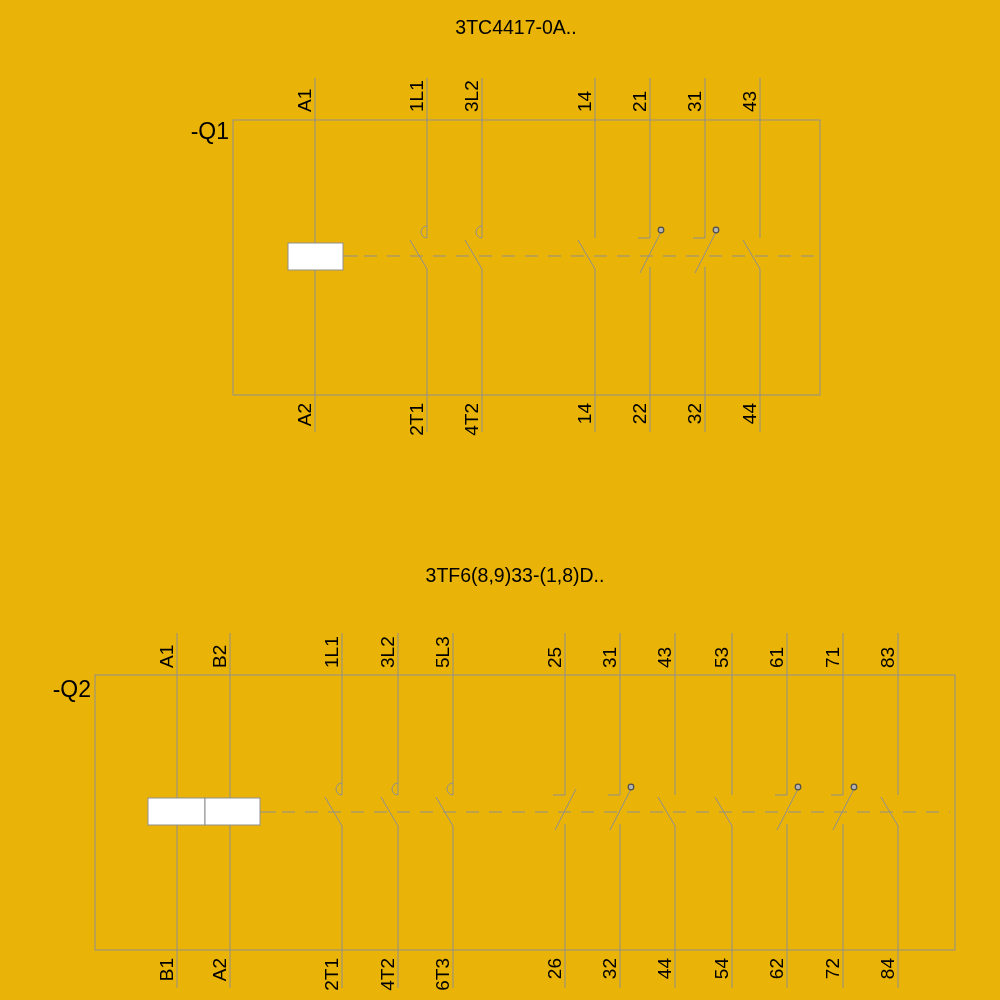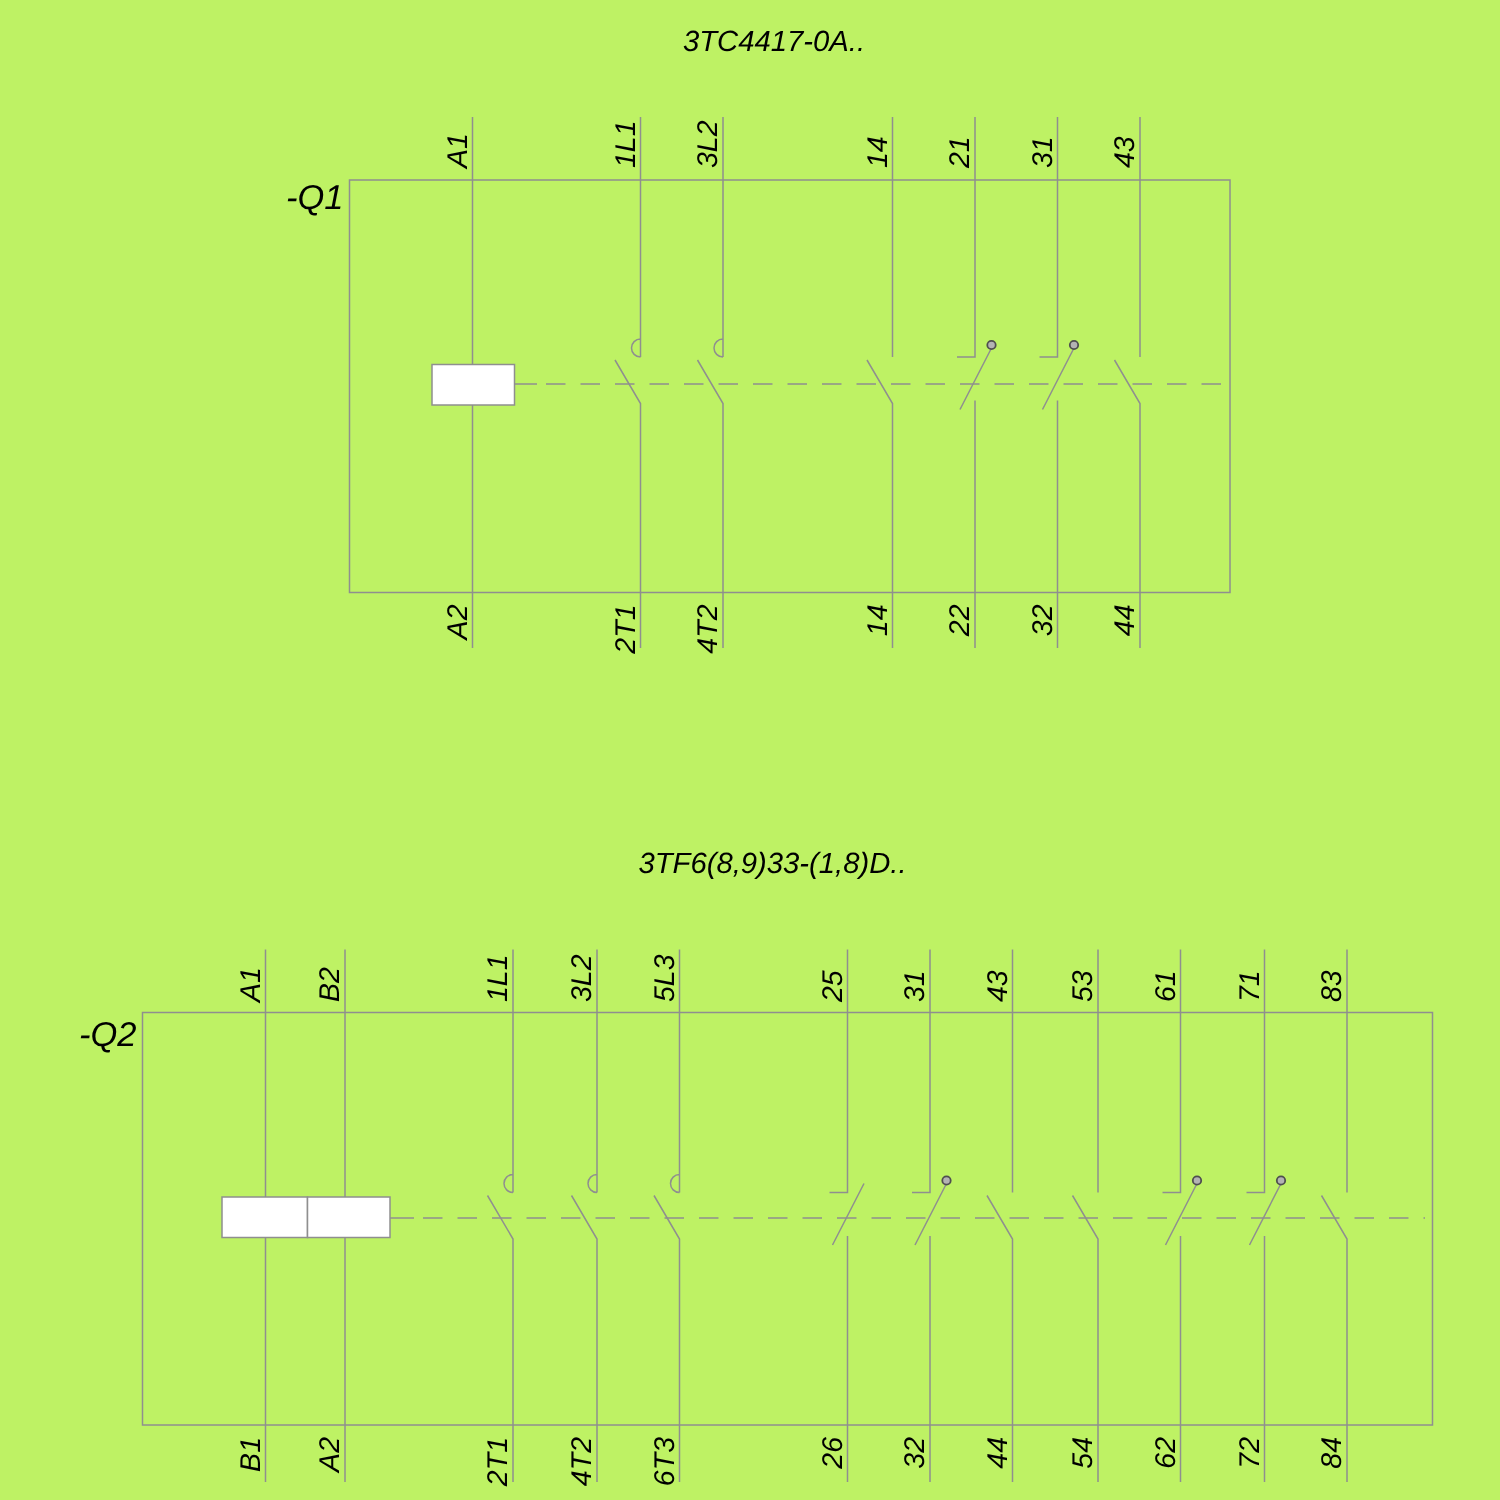--- a/index.html
+++ b/index.html
@@ -1,16 +1,16 @@
 <!DOCTYPE html>
 <html><head>
 <meta charset="utf-8">
 <style>
   html,body{margin:0;padding:0;background:#ffffff;}
-  .canvas{position:relative;width:1000px;height:1000px;background:#bef264;overflow:hidden;font-style:italic;}
+  .canvas{position:relative;width:1000px;height:1000px;background:#eab308;overflow:hidden;}
   svg{display:block;}
   .cl{stroke:#8f8f8f;stroke-width:1;fill:none;}
   .dash{stroke-dasharray:13 10;}
   .coilbox{fill:#ffffff;stroke:#8f8f8f;stroke-width:1;}
   .dot{fill:#b3b3b3;stroke:#4f4f4f;stroke-width:1.2;}
   text{font-family:"Liberation Sans","DejaVu Sans",sans-serif;fill:#000000;}
   .tl{font-size:19px;}
   .ttl{font-size:19.5px;text-anchor:middle;}
   .dev{font-size:23px;text-anchor:end;}
   .end{text-anchor:end;}

